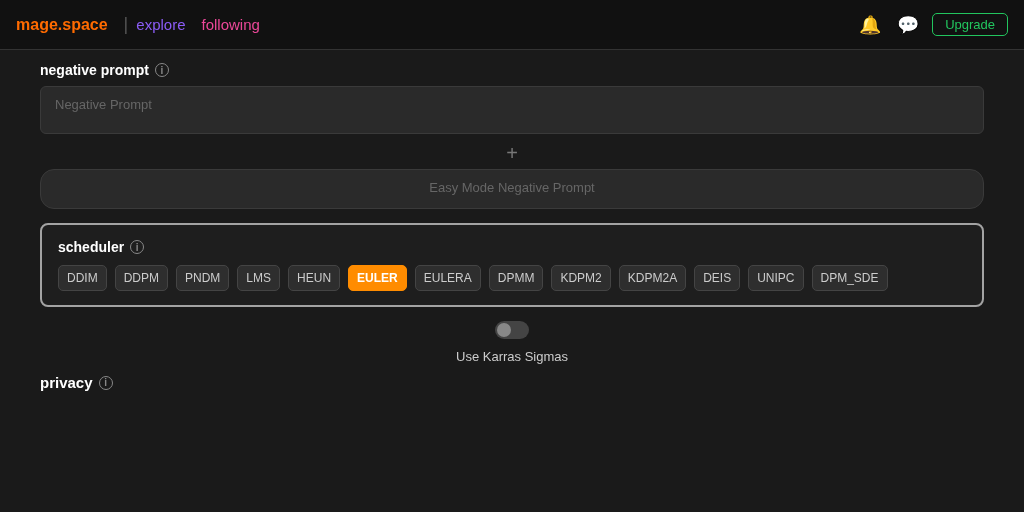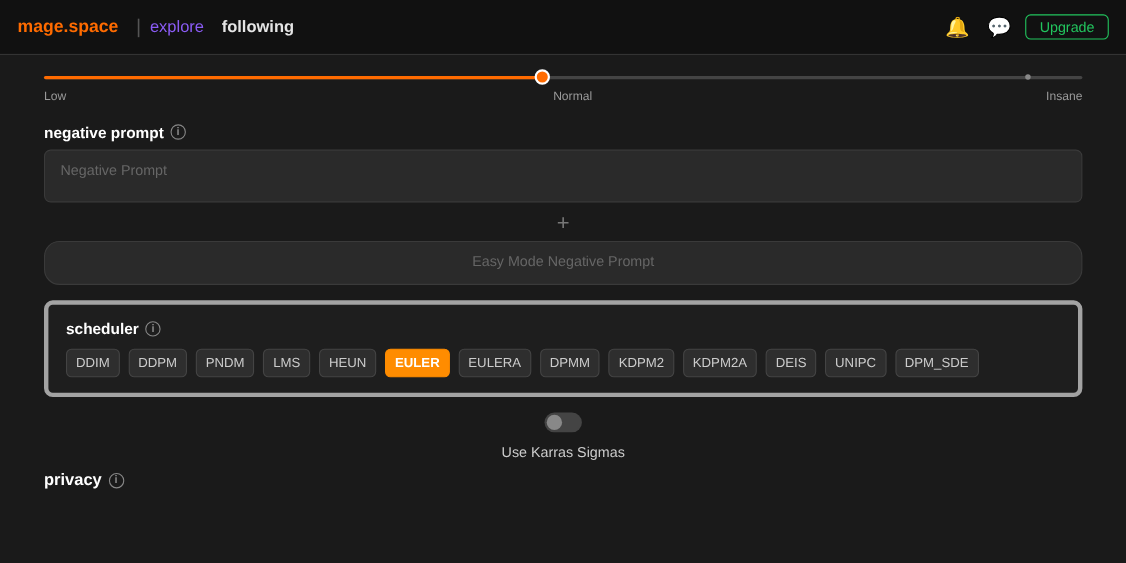--- a/index.html
+++ b/index.html
@@ -33,22 +33,22 @@
       margin: 0 8px;
       font-size: 18px;
     }
     .nav-link {
       color: #8b5cf6;
       font-size: 15px;
       margin-right: 16px;
       cursor: pointer;
     }
     .nav-link.active {
-      color: #e5e5e5;
-      font-weight: bold;
+      color: #ec4899;
+      font-weight: normal;
     }
     .nav-spacer { flex: 1; }
     .nav-icon {
       color: #ccc;
       font-size: 18px;
       margin-left: 16px;
       cursor: pointer;
     }
     .upgrade-btn {
       border: 1.5px solid #22c55e;
@@ -170,21 +170,21 @@
       padding: 10px 14px;
       min-height: 40px;
       color: #666;
       font-size: 13px;
       margin-bottom: 14px;
       text-align: center;
     }
 
     
     .scheduler-section {
-      border: 4px solid #a3a3a3;
+      border: 2px solid #a3a3a3;
       border-radius: 8px;
       padding: 14px 16px;
       margin-bottom: 14px;
       background: #1e1e1e;
     }
     .scheduler-buttons {
       display: flex;
       flex-wrap: wrap;
       gap: 8px;
       margin-top: 10px;
@@ -267,34 +267,20 @@
   <span class="nav-link">explore</span>
   <span class="nav-link active">following</span>
   <div class="nav-spacer"></div>
   <span class="nav-icon">🔔</span>
   <span class="nav-icon">💬</span>
   <button class="upgrade-btn">Upgrade</button>
 </div>
 
 <div class="content">
 
-  <div class="slider-section">
-    <div class="slider-track-wrap">
-      <div class="slider-track">
-        <div class="slider-fill"></div>
-        <div class="slider-thumb"></div>
-        <div class="slider-dot"></div>
-      </div>
-    </div>
-    <div class="slider-label-row">
-      <span>Low</span>
-      <span style="margin-left:30px;">Normal</span>
-      <span>Insane</span>
-    </div>
-  </div>
 
   <div class="section-label">
     <span>negative prompt</span>
     <span class="info-icon">
       <span>i</span>
     </span>
   </div>
   <div class="neg-prompt-box">
     <span>Negative Prompt</span>
   </div>

